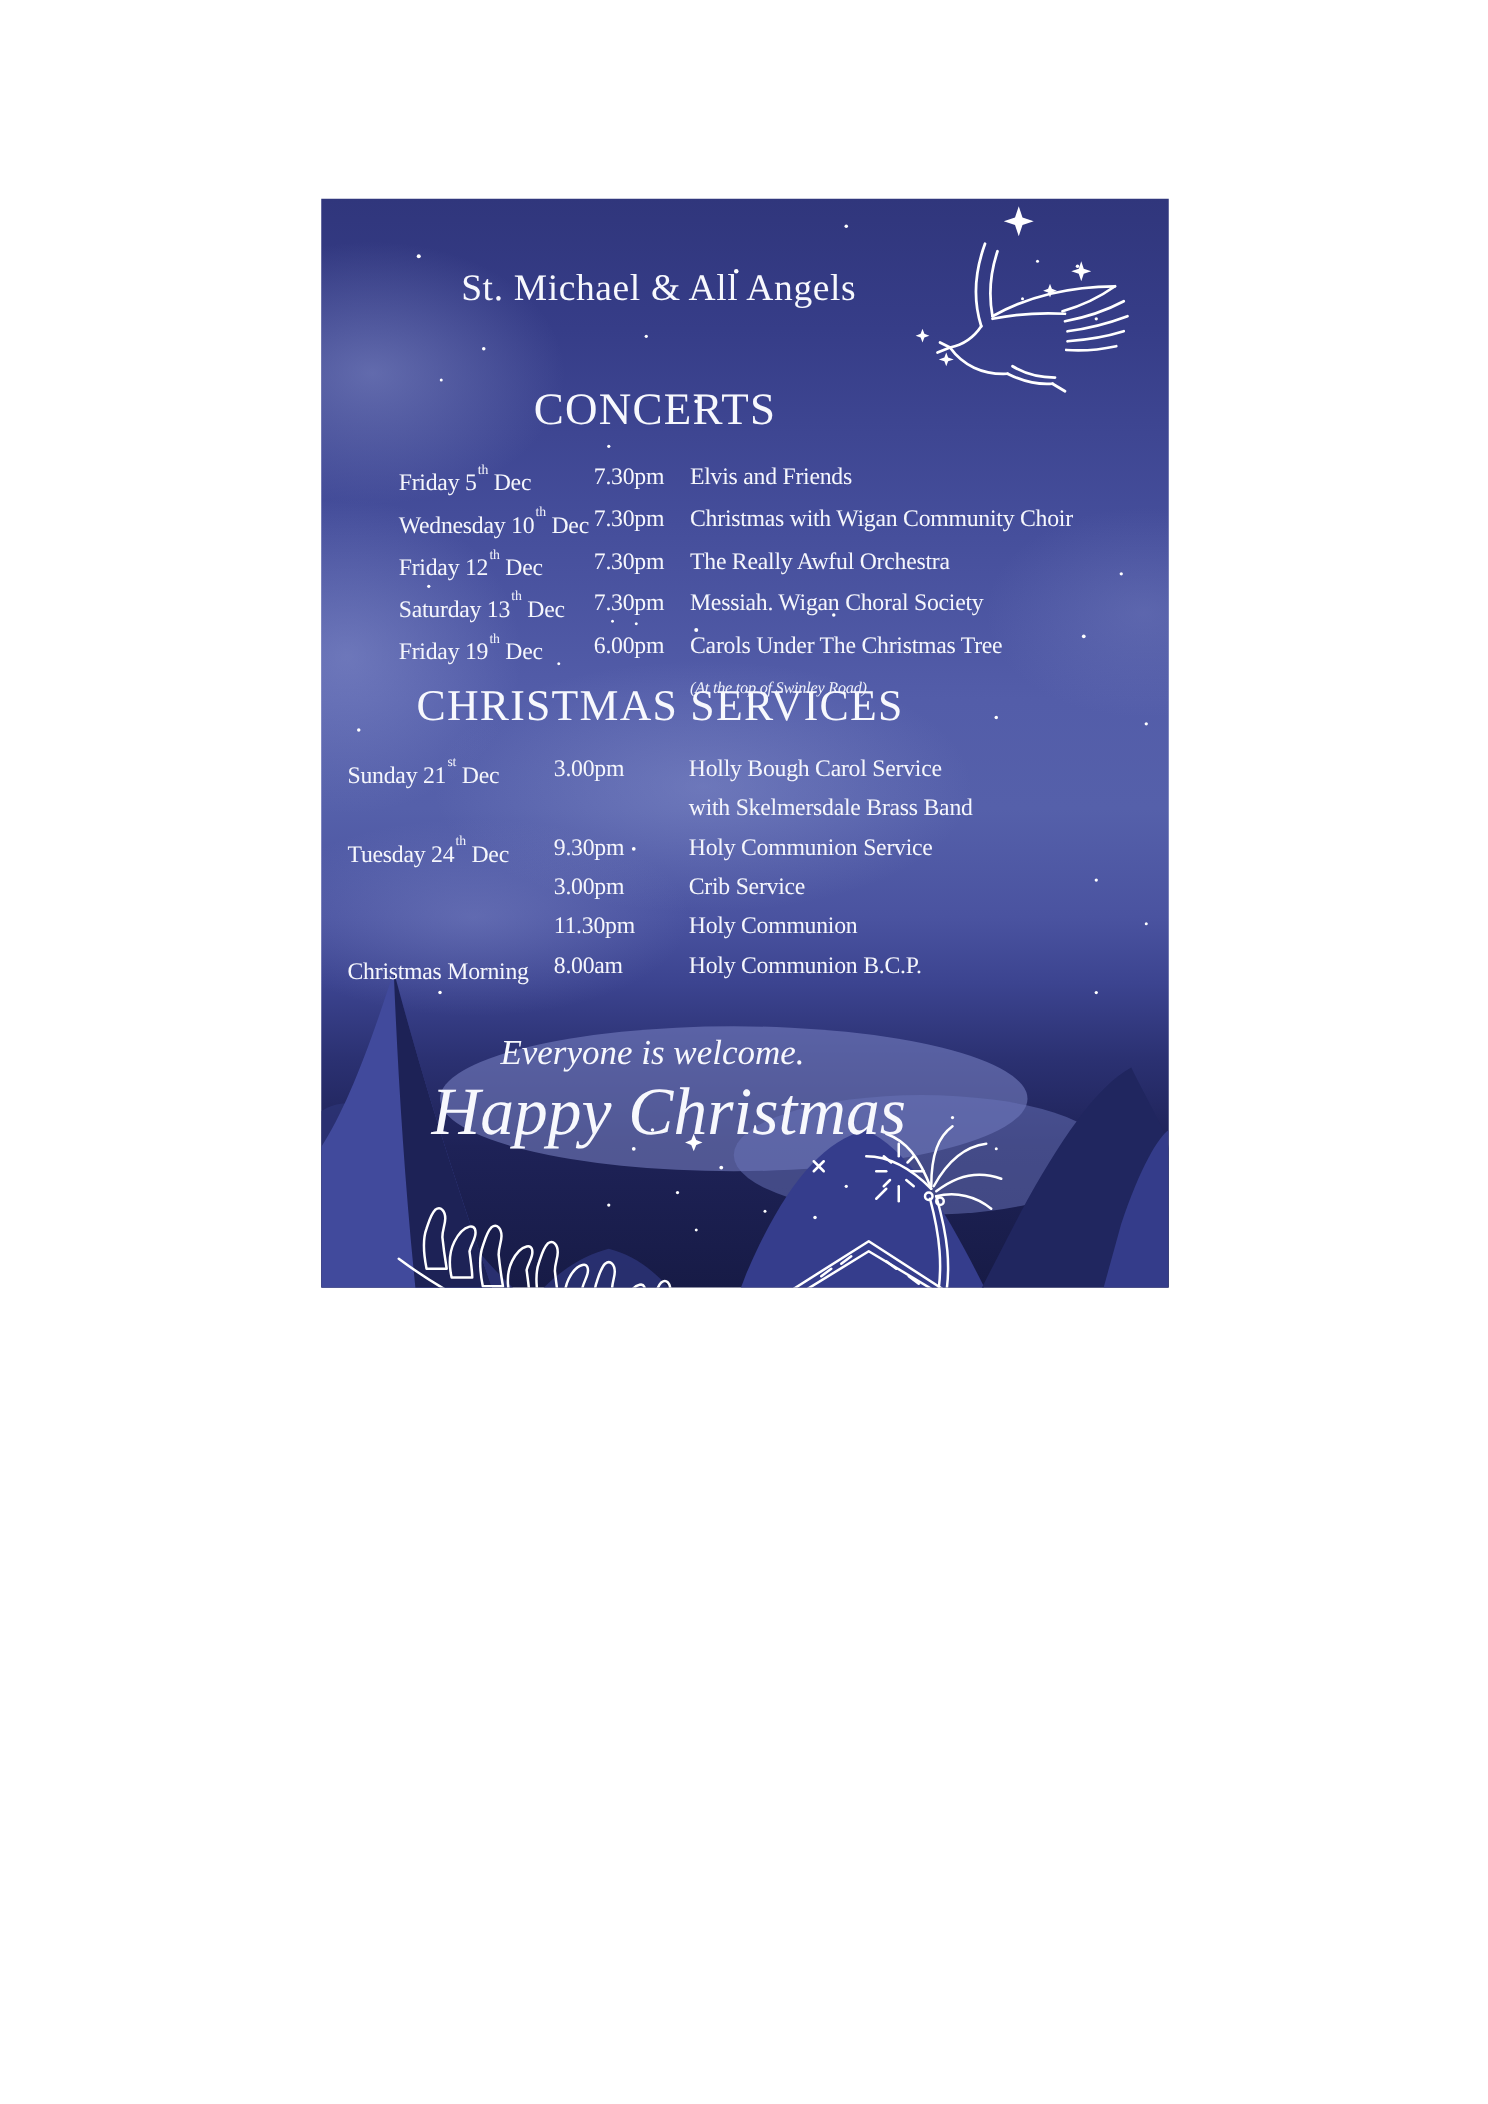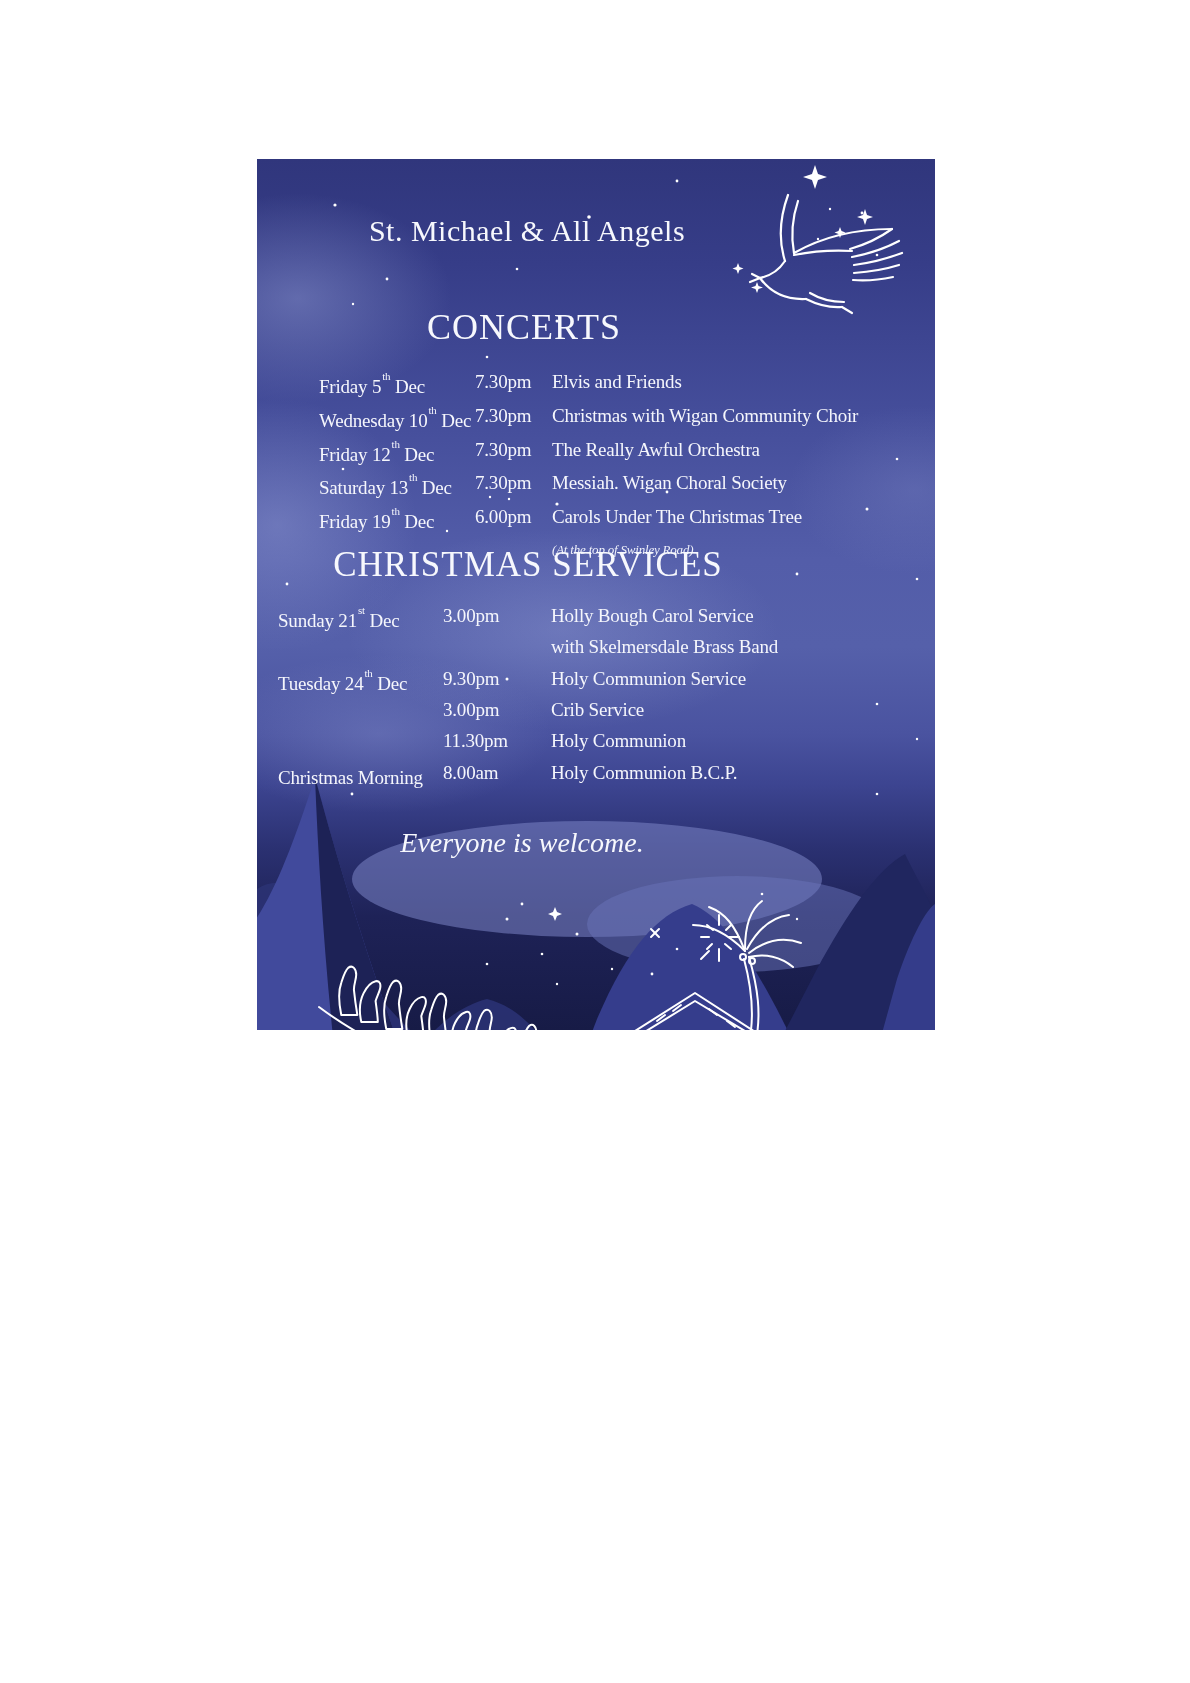--- a/index.html
+++ b/index.html
@@ -272,14 +272,15 @@
         <span>Holy Communion</span>
       </div>
       <div class="srow">
         <span><span>Christmas Morning</span><sup></sup><span></span></span>
         <span>8.00am</span>
         <span>Holy Communion B.C.P.</span>
       </div>
     </div>
 
     <div class="txt center welcome">Everyone is welcome.</div>
+    <div class="txt center happy">Happy Christmas</div>
   </div>
 </div>
 
 </body></html>

